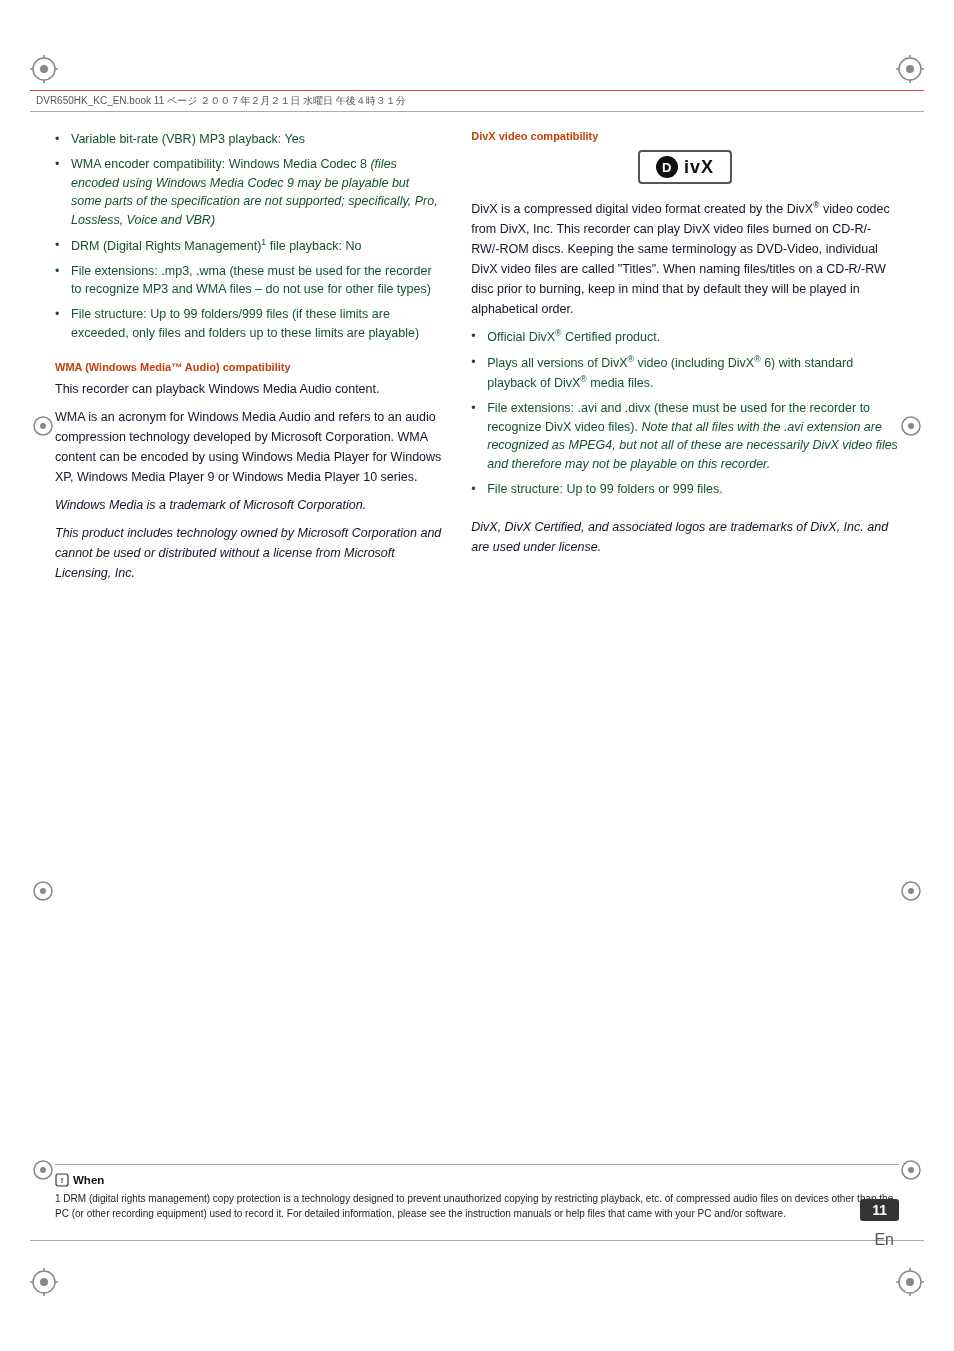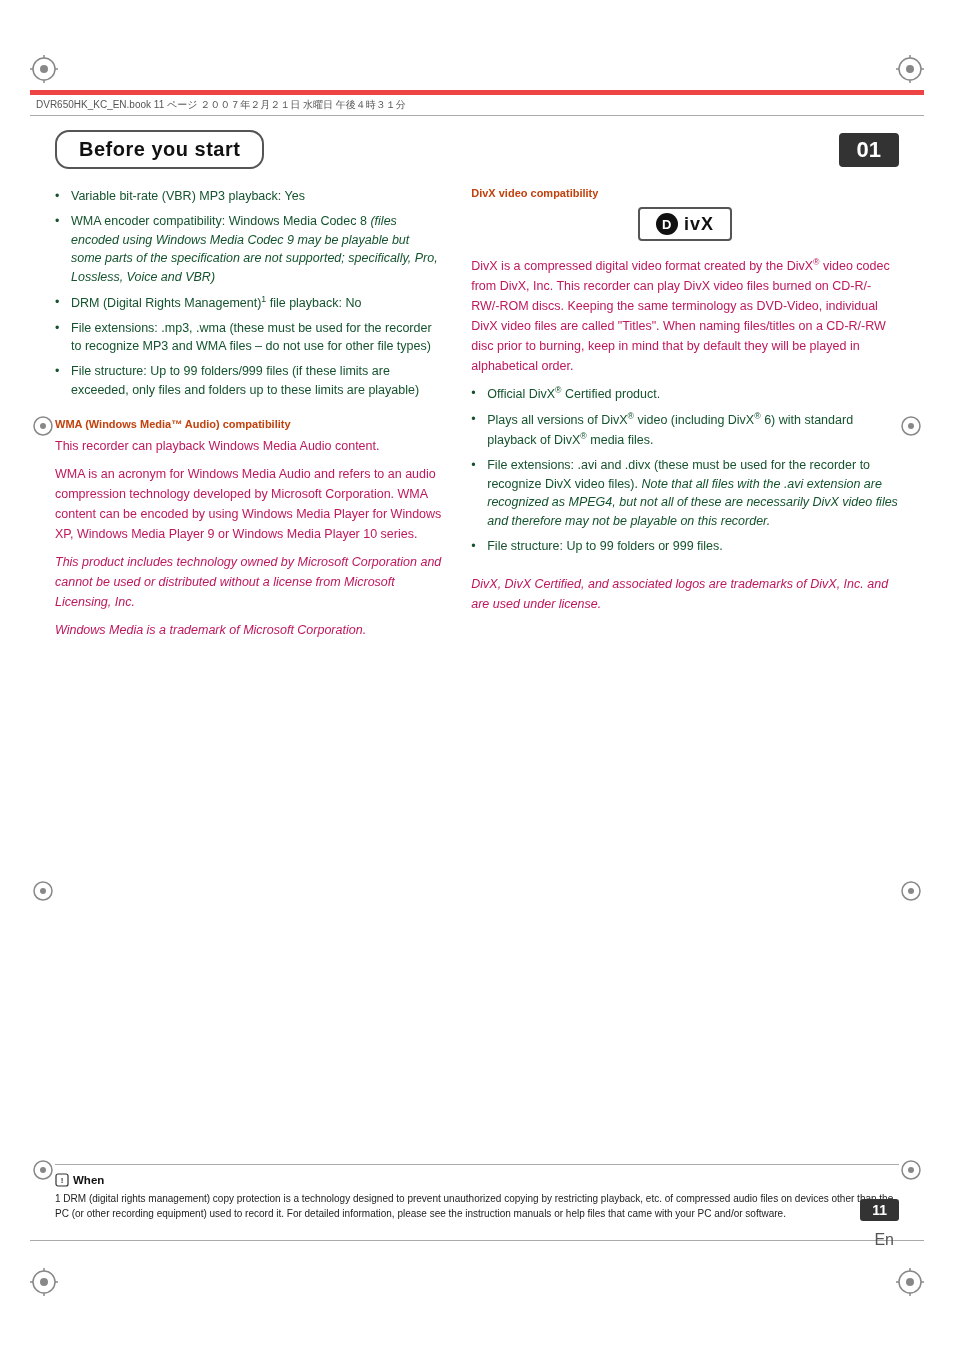--- a/index.html
+++ b/index.html
@@ -26,21 +26,21 @@
     .file-info-bar {
       position: absolute;
       top: 90px;
       left: 30px;
       right: 30px;
       display: flex;
       align-items: center;
       font-size: 10px;
       color: #555;
       background: #fff;
-      border-top: 5px solid #ef4444;
+      border-top: 1px solid #ef4444;
       border-bottom: 1px solid #aaa;
       padding: 3px 6px;
     }
 
     
     .corner {
       position: absolute;
       width: 28px;
       height: 28px;
     }
@@ -159,21 +159,21 @@
     }
     .section-heading:first-child {
       margin-top: 0;
     }
 
     
     .para {
       font-size: 12.5px;
       line-height: 1.6;
       margin-bottom: 8px;
-      color: #be185d;
+      color: #0f172a;
     }
     .para em {
       font-style: italic;
     }
 
     
     .divx-logo {
       display: flex;
       align-items: center;
       justify-content: center;
@@ -344,41 +344,37 @@
     <svg viewBox="0 0 22 22">
         <circle cx="11" cy="11" r="9" fill="none" stroke="#888" stroke-width="1.5"></circle>
         <circle cx="11" cy="11" r="3" fill="#888"></circle>
       </svg>
   </div>
 
   <div class="bottom-rule"></div>
 
   <div class="content-area">
 
-    <div class="title-bar">
-      <div class="title-box">Before you start</div>
-      <div class="chapter-badge">01</div>
-    </div>
 
     <div class="two-col">
 
       <div class="col-left">
         <ul class="content-list">
           <li>Variable bit-rate (VBR) MP3 playback: Yes</li>
           <li>WMA encoder compatibility: Windows Media Codec 8 <em>(files encoded using Windows Media Codec 9 may be playable but some parts of the specification are not supported; specifically, Pro, Lossless, Voice and VBR)</em></li>
           <li>DRM (Digital Rights Management)<sup>1</sup> file playback: No</li>
           <li>File extensions: .mp3, .wma (these must be used for the recorder to recognize MP3 and WMA files – do not use for other file types)</li>
           <li>File structure: Up to 99 folders/999 files (if these limits are exceeded, only files and folders up to these limits are playable)</li>
         </ul>
 
         <div class="section-heading">WMA (Windows Media™ Audio) compatibility</div>
         <p class="para">This recorder can playback Windows Media Audio content.</p>
         <p class="para">WMA is an acronym for Windows Media Audio and refers to an audio compression technology developed by Microsoft Corporation. WMA content can be encoded by using Windows Media Player for Windows XP, Windows Media Player 9 or Windows Media Player 10 series.</p>
+        <p class="para"><em>Windows Media is a trademark of Microsoft Corporation.</em></p>
         <p class="para"><em>This product includes technology owned by Microsoft Corporation and cannot be used or distributed without a license from Microsoft Licensing, Inc.</em></p>
-        <p class="para"><em>Windows Media is a trademark of Microsoft Corporation.</em></p>
       </div>
 
       <div class="col-right">
         <div class="section-heading">DivX video compatibility</div>
 
         <div class="divx-logo">
           <div class="divx-logo-box">
             <span class="divx-circle">D</span>
             <span>ivX</span>
           </div>

